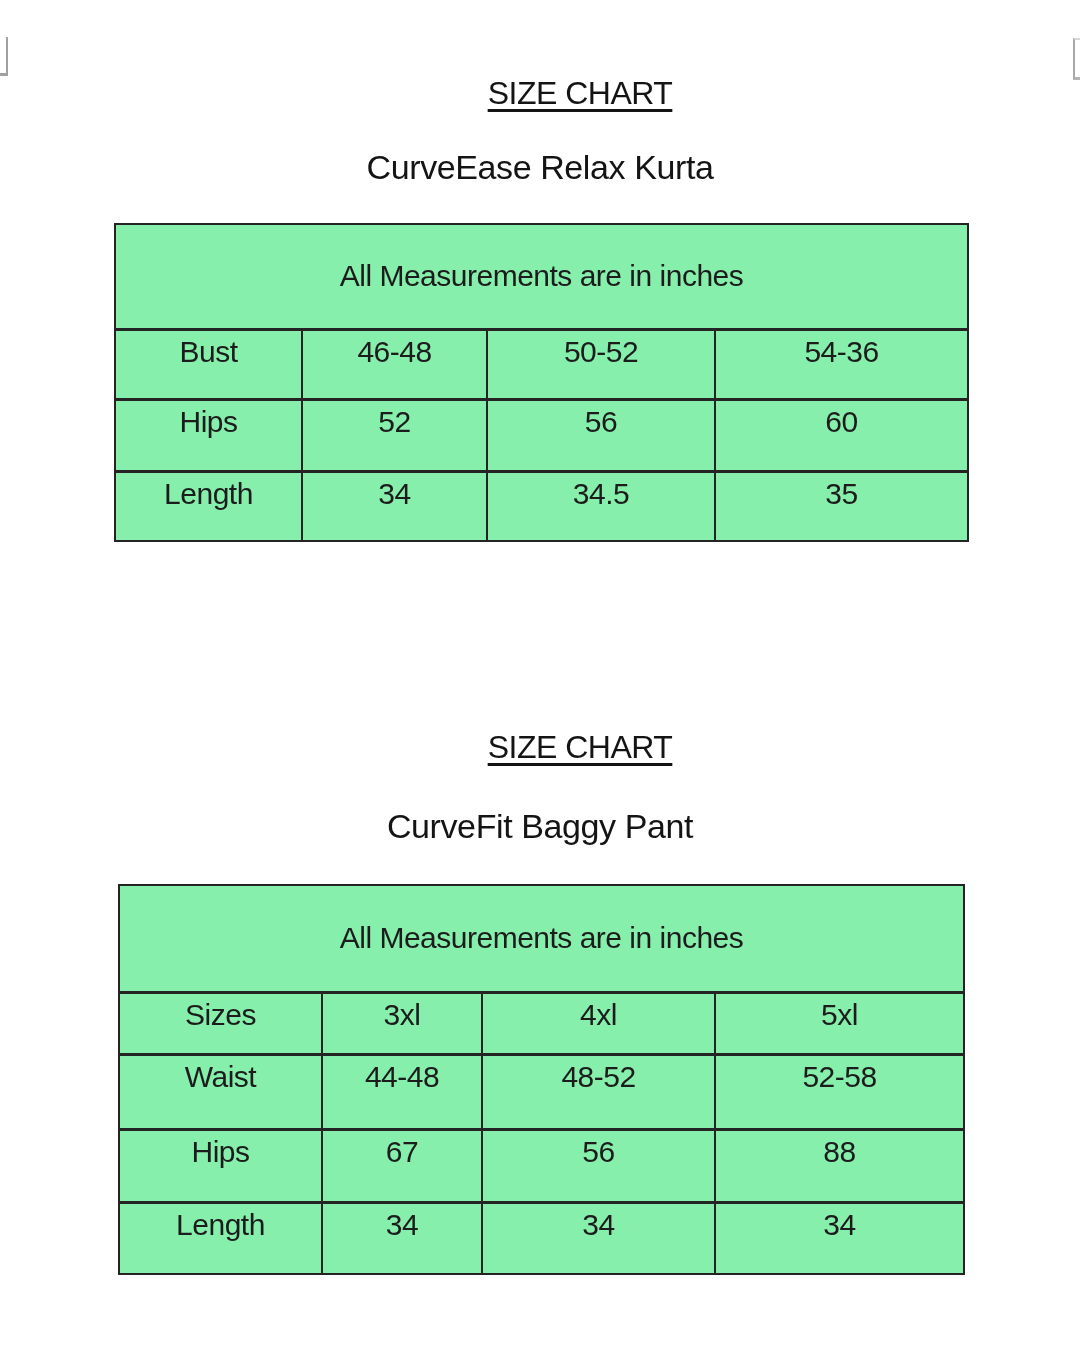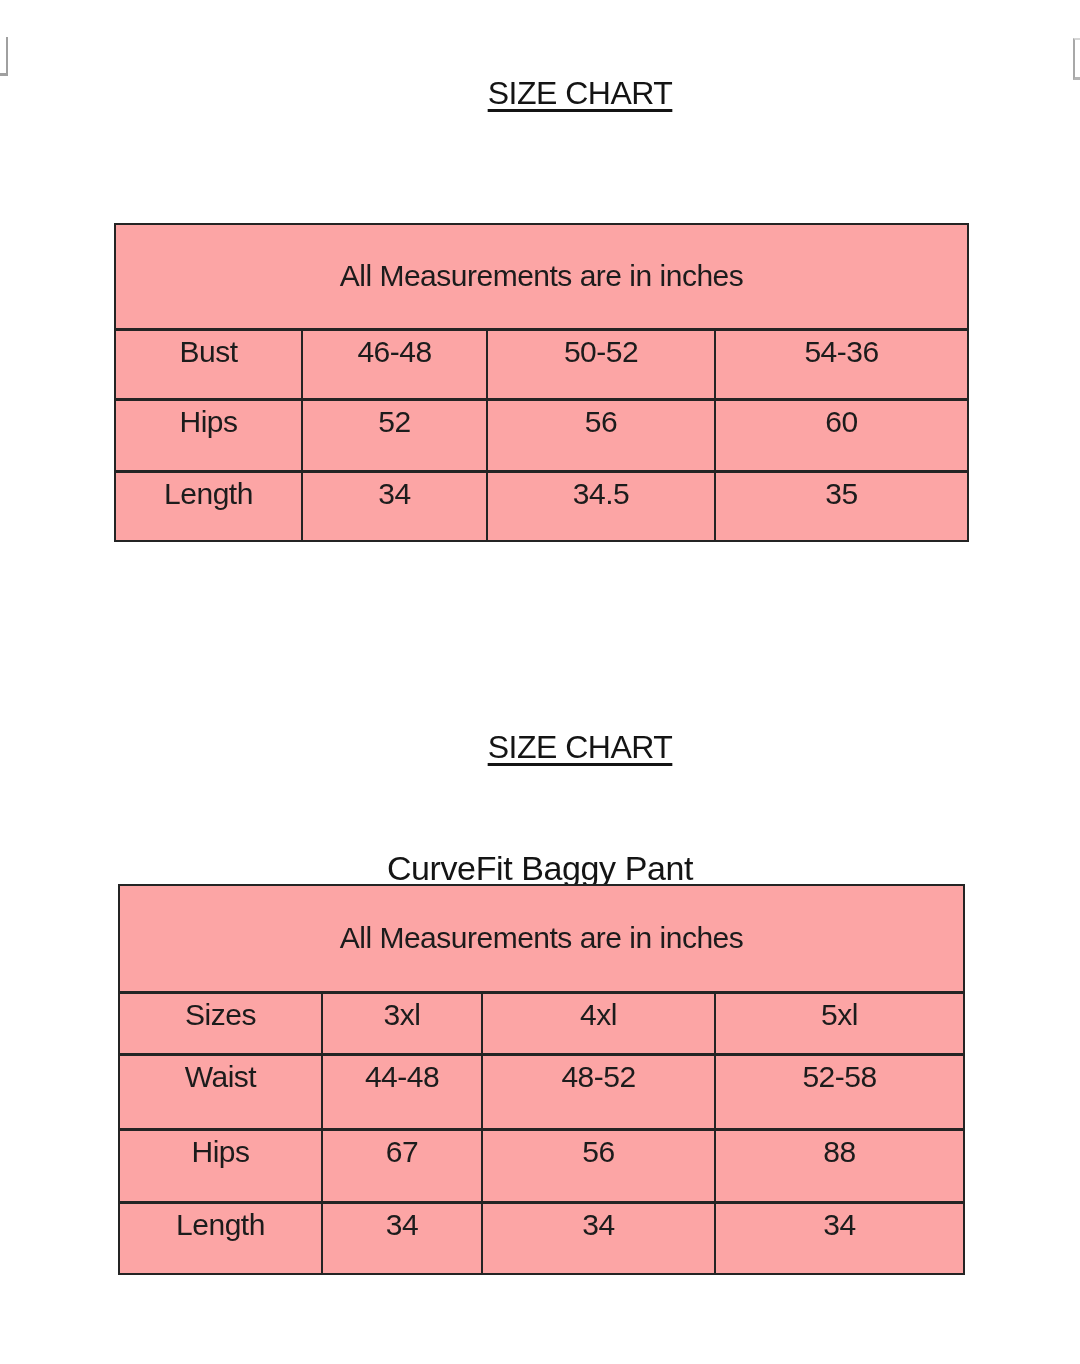--- a/index.html
+++ b/index.html
@@ -65,27 +65,27 @@
     font-size: 34px;
     font-weight: 400;
     letter-spacing: -0.4px;
     line-height: 1;
     color: #141414;
   }
 
   .t1-title { top: 77px; }
   .t1-sub   { top: 150px; }
   .t2-title { top: 731px; }
-  .t2-sub   { top: 809px; margin-top: 42px; }
+  .t2-sub   { top: 809px; }
 
   table.size-table {
     position: absolute;
     border-collapse: collapse;
     table-layout: fixed;
-    background: #fca5a5;
+    background: #86efac;
   }
   .tbl-1 { left: 114px; top: 223px; width: 853px; }
   .tbl-2 { left: 118px; top: 884px; width: 845px; }
 
   table.size-table td {
     border: 2px solid #242424;
     text-align: center;
     vertical-align: top;
     padding: 4px 4px 0 4px;
     font-size: 30px;
@@ -117,20 +117,21 @@
 </style>
 </head>
 <body>
 
 <div class="page">
 
   <div class="crop-left"></div>
   <div class="crop-right"></div>
 
   <h1 class="sec-title t1-title"><span class="u">SIZE CHART</span></h1>
+  <h2 class="sub-title t1-sub">CurveEase Relax Kurta</h2>
 
   <table class="size-table tbl-1">
     <colgroup>
       <col style="width:187px">
       <col style="width:185px">
       <col style="width:228px">
       <col style="width:253px">
     </colgroup>
     <tbody>
       <tr class="hrow">

